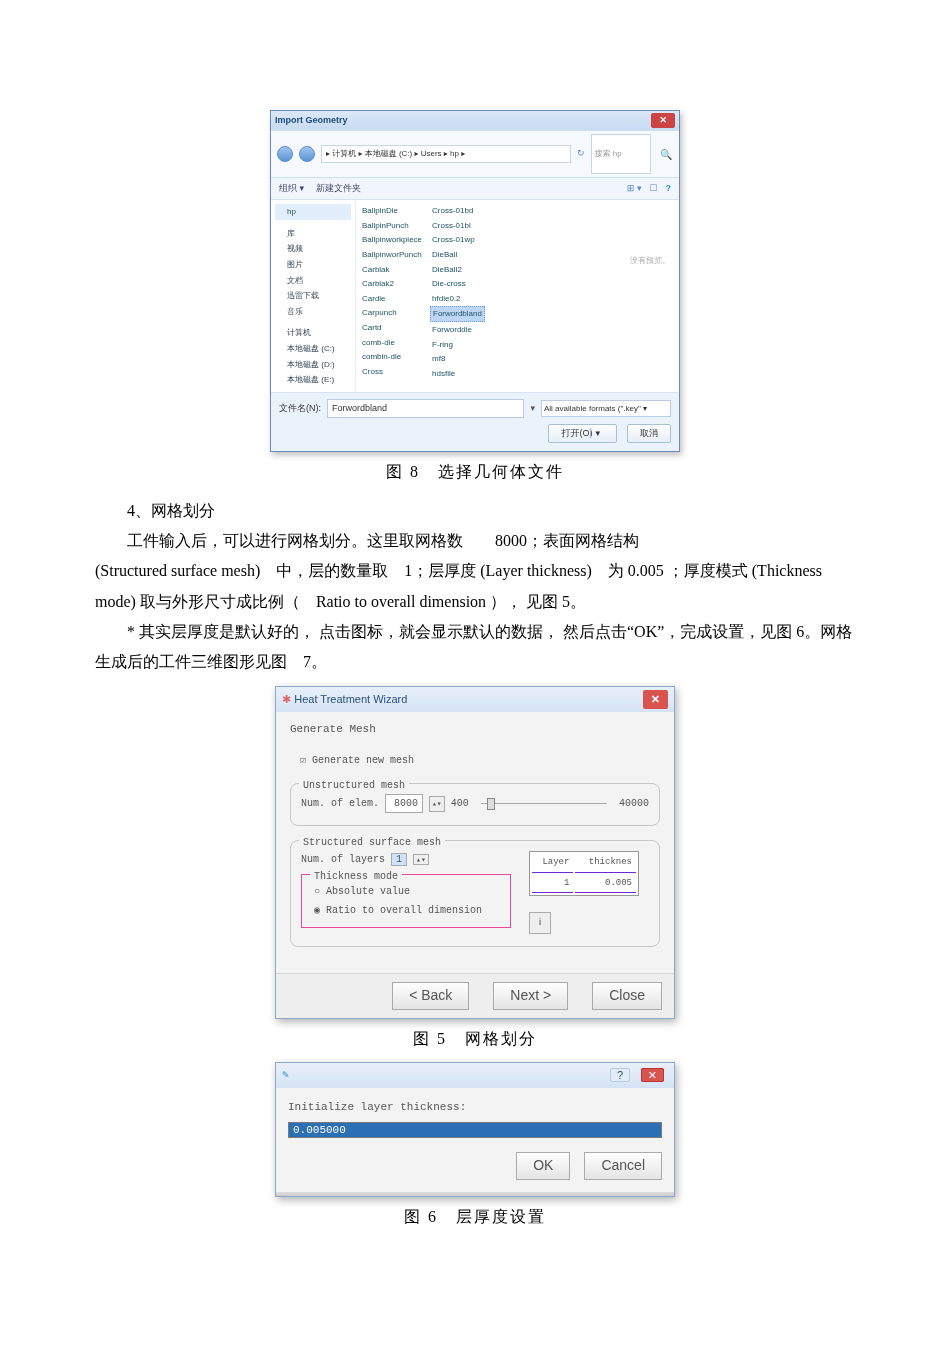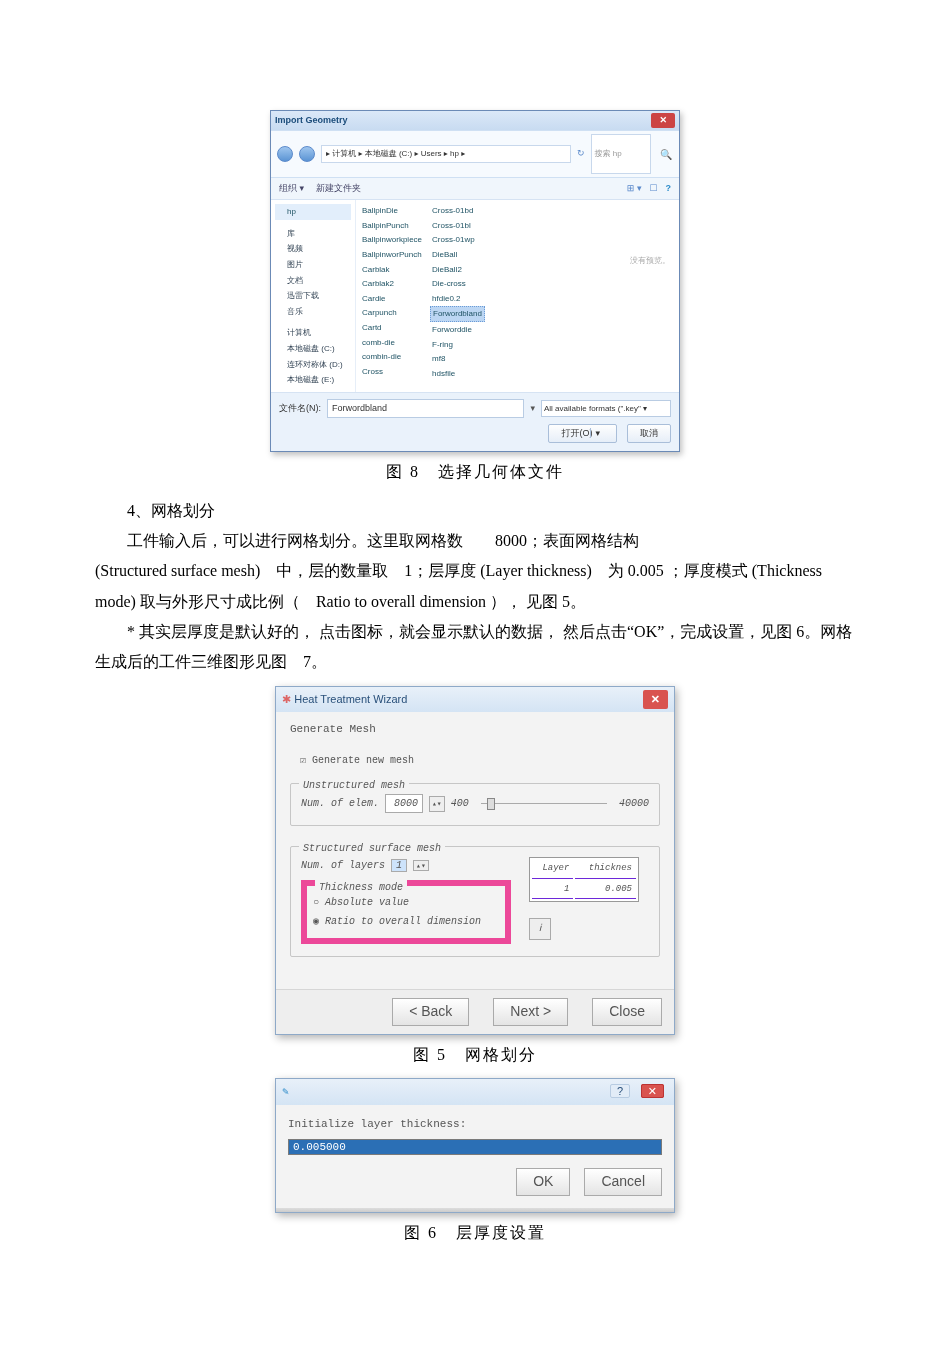--- a/index.html
+++ b/index.html
@@ -64,31 +64,31 @@
       width: 400px; margin: 8px auto 4px auto;
       border:1px solid #8ea9c8; background:#f3f3f3;
       font-family: "Courier New", monospace; font-size:10px; color:#555; text-align:left;
       box-shadow: 2px 3px 8px rgba(0,0,0,.3);
     }
     .wiz-title { background:linear-gradient(#e8f0f9,#d4e4f4); padding:3px 6px; display:flex; align-items:center; justify-content:space-between; color:#29507a; font-family: Tahoma, sans-serif; font-size:11px;}
     .wiz-title .xbtn { background:#d9534f; color:#fff; padding:0 8px; border-radius:2px; font-family:Arial; font-weight:bold;}
     .wiz-body { background:#f3f3f3; padding:8px 14px 12px 14px; }
     .wiz-heading { font-family:"Courier New", monospace; color:#555; margin-bottom:14px; font-size:11px;}
     .chk { margin: 2px 0 14px 10px; }
-    .fieldset { border:1px solid #c6c6c6; border-radius:2px; padding:10px 10px 12px 10px; margin-bottom:20px; position:relative;font-style:italic;}
+    .fieldset { border:1px solid #c6c6c6; border-radius:8px; padding:10px 10px 12px 10px; margin-bottom:14px; position:relative;}
     .fieldset .legend { position:absolute; top:-7px; left:8px; background:#f3f3f3; padding:0 4px; font-size:10px;}
     .sliderrow { display:flex; align-items:center; gap:6px; }
     .numbox { border:1px solid #aaa; background:#fff; padding:0 4px; width:38px; text-align:right; font-size:10px;}
     .spin { border:1px solid #aaa; background:#eee; font-size:8px; padding:0 2px;}
     .slidertrack { flex:1; height:1px; background:#aaa; position:relative; margin:0 6px;}
     .sliderthumb { position:absolute; left:6px; top:-5px; width:8px; height:12px; background:#ddd; border:1px solid #888;}
     .struct-row { display:flex; gap:18px; }
     .struct-left { flex:1; }
     .struct-right { width:120px; }
-    .subfieldset { border:6px solid #ec4899; padding:6px 6px; margin-top:6px; position:relative;}
+    .subfieldset { border:1px solid #ec4899; padding:6px 12px; margin-top:6px; position:relative;}
     .subfieldset .legend { top:-7px; }
     .radio { margin:2px 0; }
     .tbl { border:1px solid #999; background:#fff; font-size:9px; width:110px; }
     .tbl th, .tbl td { border-bottom:1px solid #6d28d9; padding:1px 4px; text-align:right; font-weight:normal;}
     .iconbtn { border:1px solid #aaa; background:#eee; width:22px; height:22px; display:flex; align-items:center; justify-content:center; margin-top:8px; align-self:flex-end;}
     .wiz-btnbar { border-top:1px solid #d6d6d6; padding:8px 12px; display:flex; justify-content:flex-end; gap:24px; background:#eee;}
     .wizbtn { border:1px solid #aaa; background:linear-gradient(#fff,#e4e4e4); padding:1px 16px; font-family:Liberation Sans, sans-serif; font-size:14px;}
 
     
     .init-dialog {
@@ -140,21 +140,21 @@
         <div style="height:6px;"></div>
         <div class="side-item">库</div>
         <div class="side-item">视频</div>
         <div class="side-item">图片</div>
         <div class="side-item">文档</div>
         <div class="side-item">迅雷下载</div>
         <div class="side-item">音乐</div>
         <div style="height:6px;"></div>
         <div class="side-item">计算机</div>
         <div class="side-item">本地磁盘 (C:)</div>
-        <div class="side-item">连环对称体 (D:)</div>
+        <div class="side-item">本地磁盘 (D:)</div>
         <div class="side-item">本地磁盘 (E:)</div>
       </div>
       <div class="w7-files">
         <div class="fcol">
           <div class="fitem">BallpinDie</div>
           <div class="fitem">BallpinPunch</div>
           <div class="fitem">Ballpinworkpiece</div>
           <div class="fitem">BallpinworPunch</div>
           <div class="fitem">Carblak</div>
           <div class="fitem">Carblak2</div>

